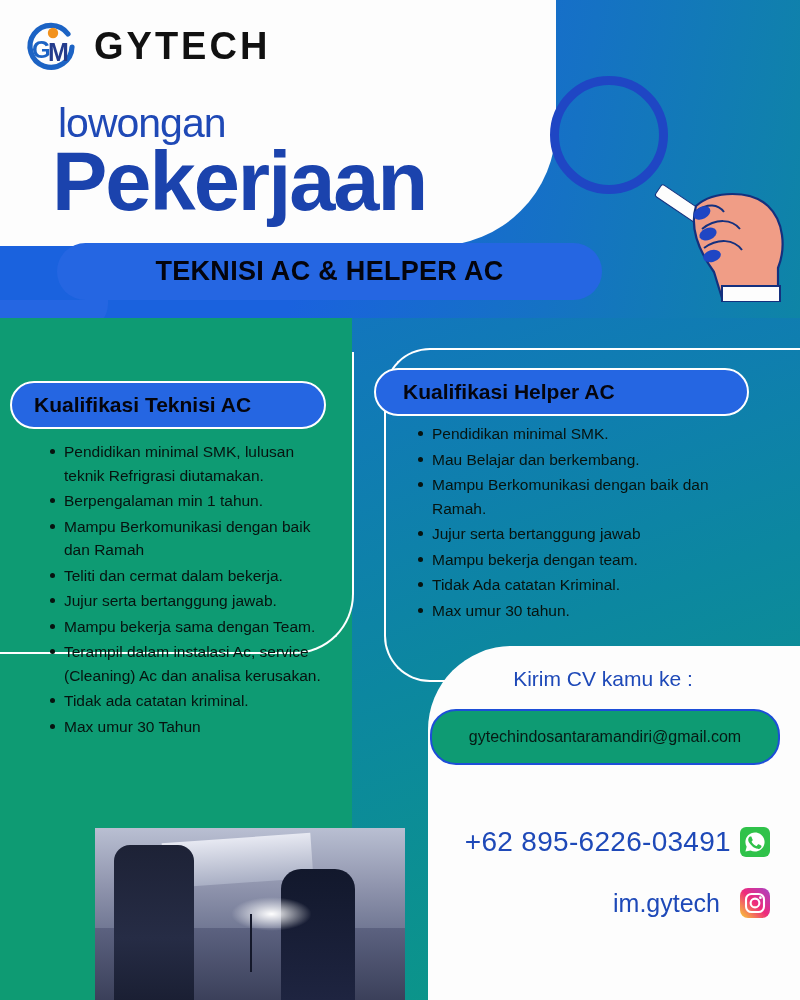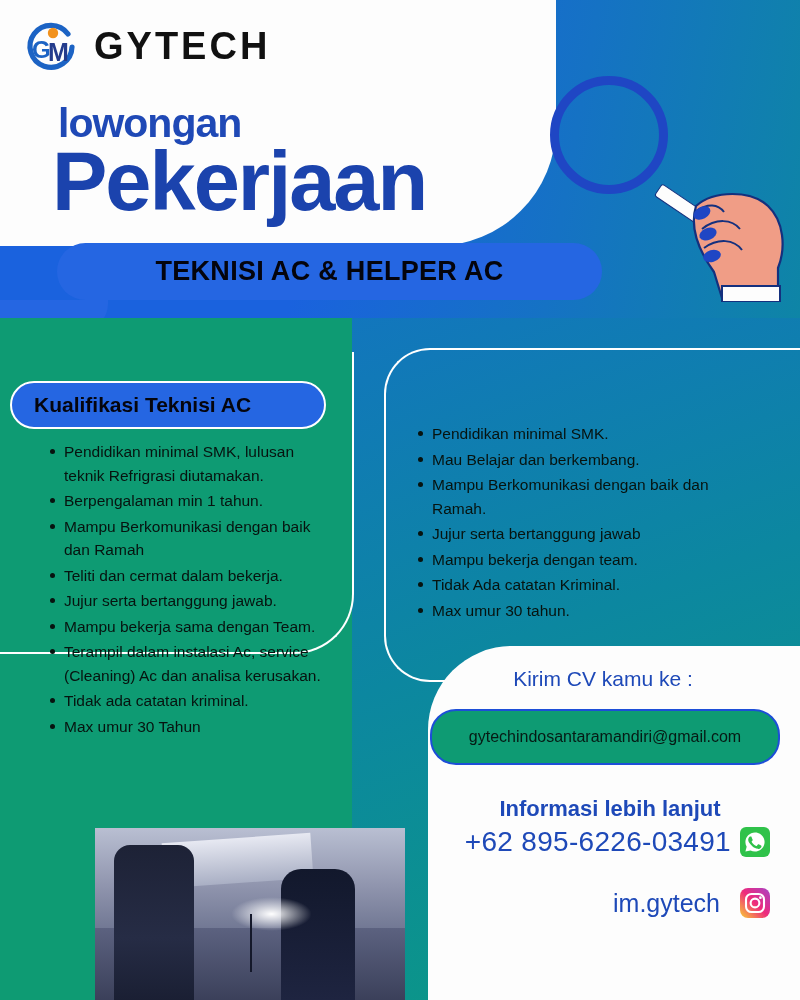--- a/index.html
+++ b/index.html
@@ -22,21 +22,21 @@
   .logo-row{
     position:absolute;left:22px;top:18px;display:flex;align-items:center;gap:14px;
   }
   .logo-mark{position:relative;width:58px;height:56px;}
   .logo-text{
     font-size:38px;font-weight:bold;letter-spacing:3px;color:#111111;
     font-family:"Liberation Sans", sans-serif;line-height:1;
   }
   .kicker{
     position:absolute;left:58px;top:103px;
-    font-size:41px;font-weight:bold;color:#1f49b6;letter-spacing:-1px;line-height:1;
+    font-size:41px;font-weight:normal;color:#1f49b6;letter-spacing:-1px;line-height:1;
   }
   .headline{
     position:absolute;left:52px;top:140px;
     font-size:83px;font-weight:bold;color:#1b43ad;letter-spacing:-2px;line-height:1;
   }
   .banner{
     position:absolute;left:57px;top:243px;width:545px;height:57px;
     background:#2566e2;border-radius:30px;
     display:flex;align-items:center;justify-content:center;
   }
@@ -237,39 +237,41 @@
     <li>Berpengalaman min 1 tahun.</li>
     <li>Mampu Berkomunikasi dengan baik dan Ramah</li>
     <li>Teliti dan cermat dalam bekerja.</li>
     <li>Jujur serta bertanggung jawab.</li>
     <li>Mampu bekerja sama dengan Team.</li>
     <li>Terampil dalam instalasi Ac, service (Cleaning) Ac dan analisa kerusakan.</li>
     <li>Tidak ada catatan kriminal.</li>
     <li>Max umur 30 Tahun</li>
   </ul>
 
+  <div class="pill-head" id="pill-helper">
+    <span>Kualifikasi Helper AC</span>
+  </div>
   <ul class="quals" id="quals-helper">
     <li>Pendidikan minimal SMK.</li>
     <li>Mau Belajar dan berkembang.</li>
     <li>Mampu Berkomunikasi dengan baik dan Ramah.</li>
     <li>Jujur serta bertanggung jawab</li>
     <li>Mampu bekerja dengan team.</li>
     <li>Tidak Ada catatan Kriminal.</li>
     <li>Max umur 30 tahun.</li>
   </ul>
 
   <div class="contact-white"></div>
 
   <div class="kirim">Kirim CV kamu ke :</div>
 
   <div class="email-pill">
     <span>gytechindosantaramandiri@gmail.com</span>
   </div>
 
-  <div class="info-title">Informasi lebih lanjut</div>
 
   <div class="phone-row">
     <div class="val">+62 895-6226-03491</div>
     <div class="wa-icon">
       <svg width="30" height="30" viewBox="0 0 30 30">
         <path d="M15 5.4c-5.3 0-9.6 4.3-9.6 9.6 0 1.7.45 3.3 1.25 4.7L5.4 24.6l5.1-1.2c1.35.73 2.9 1.15 4.5 1.15 5.3 0 9.6-4.3 9.6-9.6S20.3 5.4 15 5.4z" fill="#ffffff"></path>
         <path d="M11.6 10.1c-.25-.6-.5-.6-.75-.6h-.6c-.2 0-.6.08-.9.43-.3.35-1.15 1.13-1.15 2.75s1.18 3.2 1.35 3.42c.16.22 2.28 3.64 5.6 4.96 2.77 1.1 3.33.88 3.93.82.6-.05 1.93-.78 2.2-1.55.27-.76.27-1.4.19-1.54-.08-.13-.3-.21-.62-.37-.33-.16-1.93-.95-2.23-1.06-.3-.11-.52-.16-.73.16-.22.33-.84 1.06-1.03 1.28-.19.22-.38.25-.7.08-.33-.16-1.38-.51-2.63-1.62-.97-.87-1.63-1.94-1.82-2.26-.19-.33-.02-.5.14-.67.15-.15.33-.38.49-.57.16-.19.22-.33.33-.54.11-.22.06-.41-.03-.57-.08-.16-.72-1.79-1.01-2.45z" fill="#2FC24A"></path>
       </svg>
     </div>
   </div>

